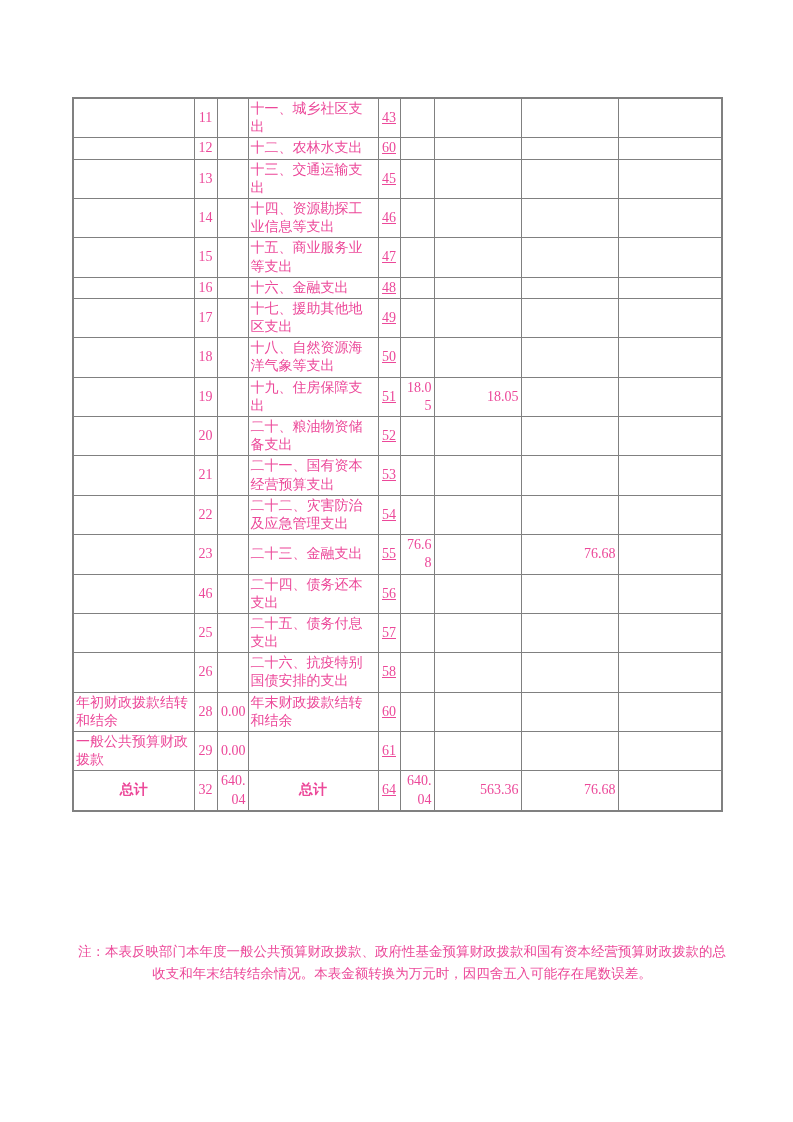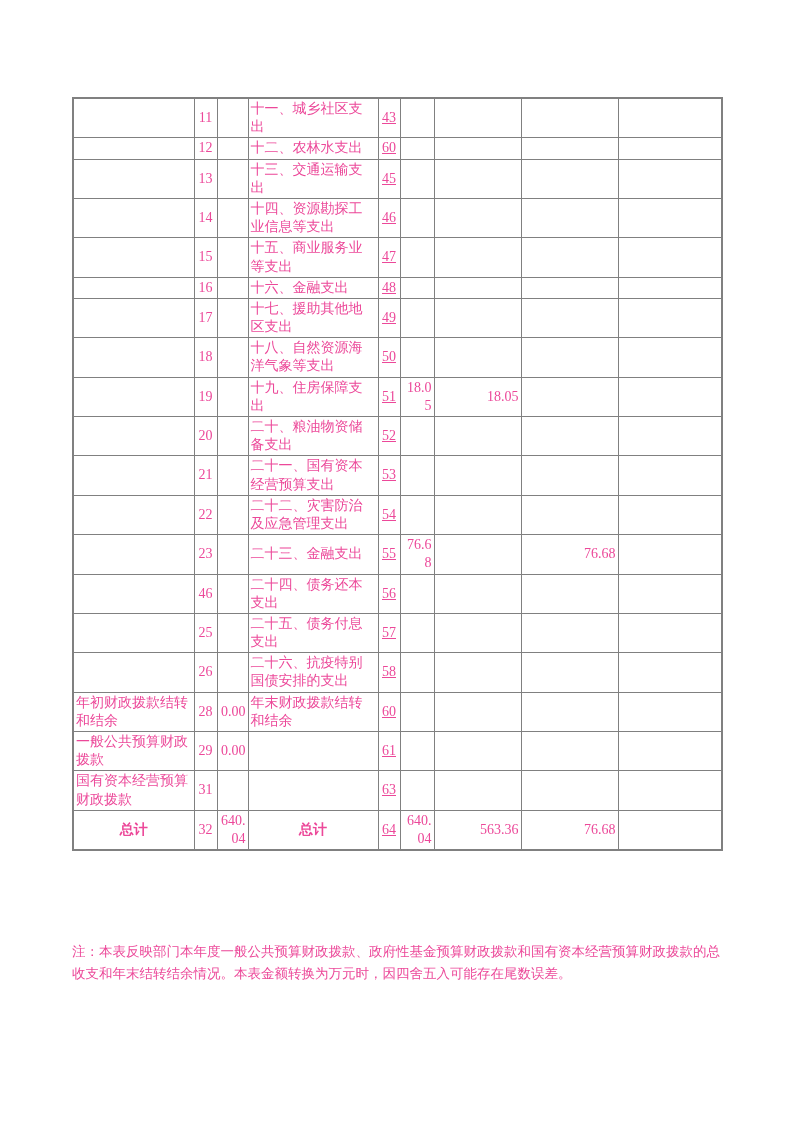--- a/index.html
+++ b/index.html
@@ -45,21 +45,21 @@
     font-weight: bold;
     text-align: center;
   }
   .note {
     position: absolute;
     left: 72px;
     top: 941px;
     width: 660px;
     font-size: 13.5px;
     line-height: 22px;
-    text-align: left;
+    text-align: center;
   }
 </style>
 </head>
 <body>
 
 <div class="page">
 
   <table class="budget">
     <colgroup>
       <col style="width:121px">
@@ -264,31 +264,20 @@
           <td class="c0">一般公共预算财政拨款</td>
           <td class="c1">29</td>
           <td class="c2">0.00</td>
           <td class="c3"></td>
           <td class="c4">61</td>
           <td class="c5"></td>
           <td class="c6"></td>
           <td class="c7"></td>
           <td class="c8"></td>
         </tr>
-        <tr>
-          <td class="c0">国有资本经营预算财政拨款</td>
-          <td class="c1">31</td>
-          <td class="c2"></td>
-          <td class="c3"></td>
-          <td class="c4">63</td>
-          <td class="c5"></td>
-          <td class="c6"></td>
-          <td class="c7"></td>
-          <td class="c8"></td>
-        </tr>
         <tr class="emph">
           <td class="c0">总计</td>
           <td class="c1">32</td>
           <td class="c2">640.04</td>
           <td class="c3">总计</td>
           <td class="c4">64</td>
           <td class="c5">640.04</td>
           <td class="c6">563.36</td>
           <td class="c7">76.68</td>
           <td class="c8"></td>

